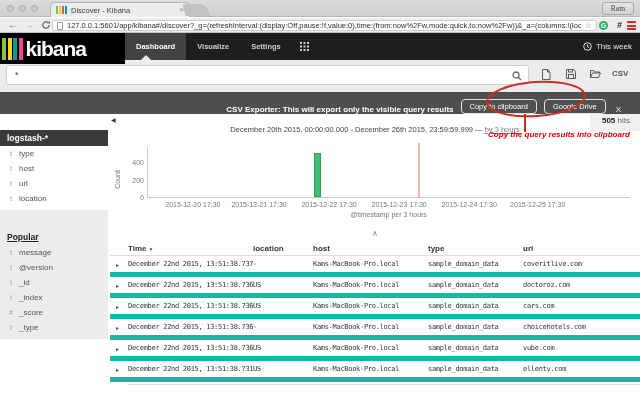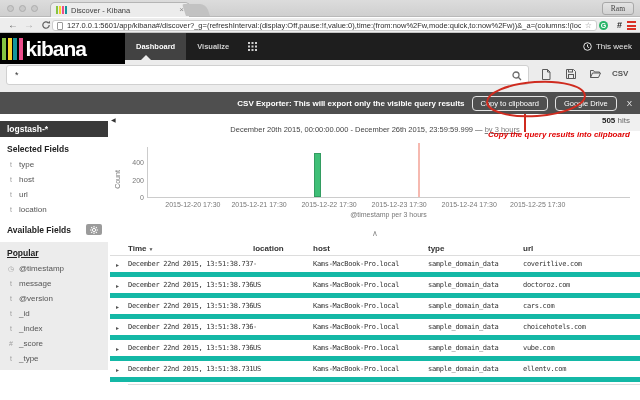--- a/index.html
+++ b/index.html
@@ -46,42 +46,42 @@
 
   
   .kb-searchrow { position:absolute; left:0; top:60px; width:640px; height:32px; background:#ececec; }
   .kb-query { position:absolute; left:6px; top:5px; width:523px; height:20px; background:#fff; border:1px solid #d0d0d0; border-radius:3px; }
   .kb-query input { position:absolute; left:0; top:0; width:100%; height:100%; border:none; background:transparent; font-size:9px; color:#333; padding:0 24px 0 8px; outline:none; font-family:"Liberation Sans",sans-serif; }
   .kb-query .mag { position:absolute; right:6px; top:5px; }
   .qb-icons { position:absolute; top:9px; display:flex; align-items:center; }
   .qb-csv { font-size:8px; color:#555; font-weight:bold; }
 
   
-  .notifbar { position:absolute; left:0; top:92px; width:640px; height:22px; background:#4f4f4f; display:flex; align-items:center; justify-content:flex-end; gap:7px; padding-right:5px; }
+  .notifbar { position:absolute; left:0; top:92px; width:640px; height:22px; background:#4f4f4f; display:flex; align-items:flex-end; justify-content:flex-end; gap:7px; padding-right:16px; }
   .notif-msg { color:#fff; font-size:8px; font-weight:bold; }
   .notif-btn { height:15px; background:transparent; border:1px solid #e3e3e3; border-radius:4px; color:#fff; font-size:7.5px; padding:0 8px; line-height:13px; }
   .notif-x { color:#efefef; font-size:8px; padding:0 3px; }
 
   
   .redmark { position:absolute; left:470px; top:74px; width:170px; height:66px; z-index:9; pointer-events:none; }
   .annotation-text { position:absolute; left:478px; top:130px; width:162px; text-align:center; color:#e00000; font-size:8px; font-weight:bold; font-style:italic; z-index:9; }
 
   
   .app { position:absolute; left:0; top:114px; width:640px; height:286px; background:#fff; }
   .collapse-arrow { position:absolute; left:111px; top:2px; font-size:6px; color:#333; }
 
   
-  .sidebar { position:absolute; left:0; top:7px; width:108px; }
+  .sidebar { position:absolute; left:0; top:16px; width:108px; }
   .sb-header { height:16px; background:#3a3a3a; color:#fff; font-size:8.5px; font-weight:bold; display:flex; align-items:center; padding-left:7px; }
   .sb-heading { font-size:8.5px; color:#222; font-weight:bold; padding:7px 0 3px 7px; display:flex; align-items:center; justify-content:space-between; }
   .sb-field { display:flex; align-items:center; gap:5px; height:15px; padding-left:8px; font-size:8px; color:#555; }
   .sb-ftype { color:#a0a0a0; font-size:7px; width:6px; text-align:center; }
   .sb-gear-btn { width:16px; height:11px; background:#9b9b9b; border-radius:2px; margin-right:6px; display:flex; align-items:center; justify-content:center; border:none; }
   .sb-popular { background:#ececec; padding-bottom:4px; margin-top:4px; }
-  .sb-popular .sb-heading { padding-top:6px;text-decoration:underline; }
+  .sb-popular .sb-heading { padding-top:22px;text-decoration:underline; }
 
   
   .content { position:absolute; left:110px; top:0; width:530px; height:286px; }
   .hits-box { position:absolute; right:0; top:0; height:17px; background:#f0f0f0; font-size:8px; color:#666; padding:2px 10px 0 12px; }
   .hits-box b { color:#222; font-weight:bold; }
   .daterange { position:absolute; left:0; top:11px; width:100%; text-align:center; font-size:7.5px; color:#444; }
   .daterange a { color:#7c7c7c; text-decoration:underline; }
 
   
   .chart { position:absolute; left:0; top:30px; width:100%; height:90px; }
@@ -157,20 +157,21 @@
         <i style="background:#86c442"></i>
         <i style="background:#f6d32d"></i>
         <i style="background:#15959b"></i>
         <i style="background:#ec4c8b"></i>
       </span>
     <span class="kb-brand">kibana</span>
   </div>
   <nav class="kb-nav">
     <span class="kb-nav-item active">Dashboard</span>
     <span class="kb-nav-item">Visualize</span>
+    <span class="kb-nav-item">Settings</span>
     <span class="kb-grid-icon">
       <svg width="9" height="9" viewBox="0 0 9 9">
           <g fill="#cfcfcf">
             <rect x="0" y="0" width="2" height="2"></rect>
             <rect x="3.5" y="0" width="2" height="2"></rect>
             <rect x="7" y="0" width="2" height="2"></rect>
             <rect x="0" y="3.5" width="2" height="2"></rect>
             <rect x="3.5" y="3.5" width="2" height="2"></rect>
             <rect x="7" y="3.5" width="2" height="2"></rect>
             <rect x="0" y="7" width="2" height="2"></rect>
@@ -230,63 +231,40 @@
     <ellipse cx="66" cy="25" rx="49" ry="17" fill="none" stroke="#cf2b1f" stroke-width="2" transform="rotate(-4 66 25)"></ellipse>
     <line x1="55" y1="40" x2="55" y2="58" stroke="#cf2b1f" stroke-width="2"></line>
   </svg>
   <div class="annotation-text">Copy the query results into clipboard</div>
 
   <div class="app">
     <span class="collapse-arrow">◀</span>
 
     <aside class="sidebar">
       <div class="sb-header">logstash-*</div>
-      <div class="sb-heading">Selected Fields</div>
       <div>
         <div class="sb-field">
             <span class="sb-ftype">t</span>
             <span>type</span>
           </div>
           <div class="sb-field">
             <span class="sb-ftype">t</span>
             <span>host</span>
           </div>
           <div class="sb-field">
             <span class="sb-ftype">t</span>
             <span>url</span>
           </div>
           <div class="sb-field">
             <span class="sb-ftype">t</span>
             <span>location</span>
           </div>
       </div>
-      <div class="sb-heading">
-        <span>Available Fields</span>
-        <button class="sb-gear-btn">
-          <svg width="8" height="8" viewBox="0 0 8 8">
-              <circle cx="4" cy="4" r="1.6" fill="none" stroke="#fff" stroke-width="1"></circle>
-              <g stroke="#fff" stroke-width="1.1">
-                <line x1="4" y1="0" x2="4" y2="1.5"></line>
-                <line x1="4" y1="6.5" x2="4" y2="8"></line>
-                <line x1="0" y1="4" x2="1.5" y2="4"></line>
-                <line x1="6.5" y1="4" x2="8" y2="4"></line>
-                <line x1="1.2" y1="1.2" x2="2.2" y2="2.2"></line>
-                <line x1="5.8" y1="5.8" x2="6.8" y2="6.8"></line>
-                <line x1="6.8" y1="1.2" x2="5.8" y2="2.2"></line>
-                <line x1="1.2" y1="6.8" x2="2.2" y2="5.8"></line>
-              </g>
-            </svg>
-        </button>
-      </div>
       <div class="sb-popular">
         <div class="sb-heading">Popular</div>
-        <div class="sb-field">
-            <span class="sb-ftype">◷</span>
-            <span>@timestamp</span>
-          </div>
           <div class="sb-field">
             <span class="sb-ftype">t</span>
             <span>message</span>
           </div>
           <div class="sb-field">
             <span class="sb-ftype">t</span>
             <span>@version</span>
           </div>
           <div class="sb-field">
             <span class="sb-ftype">t</span>

